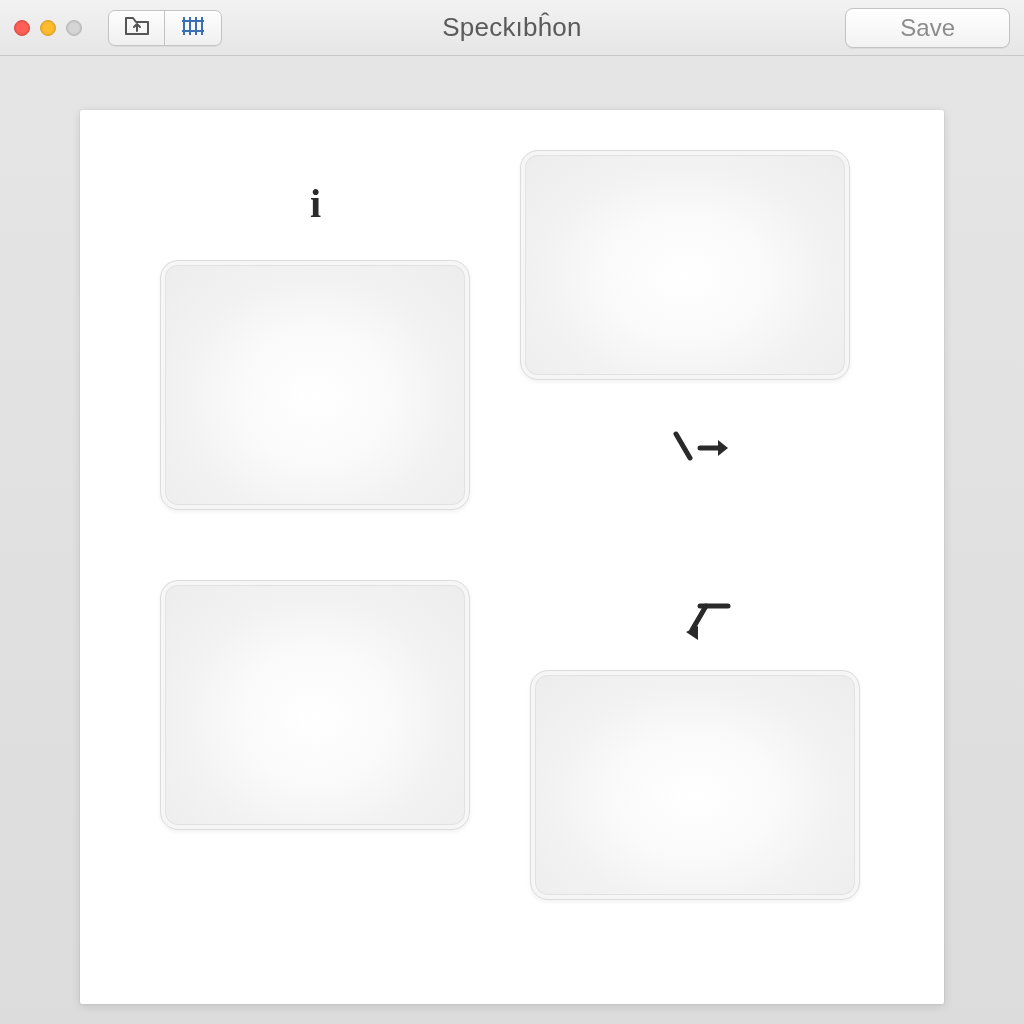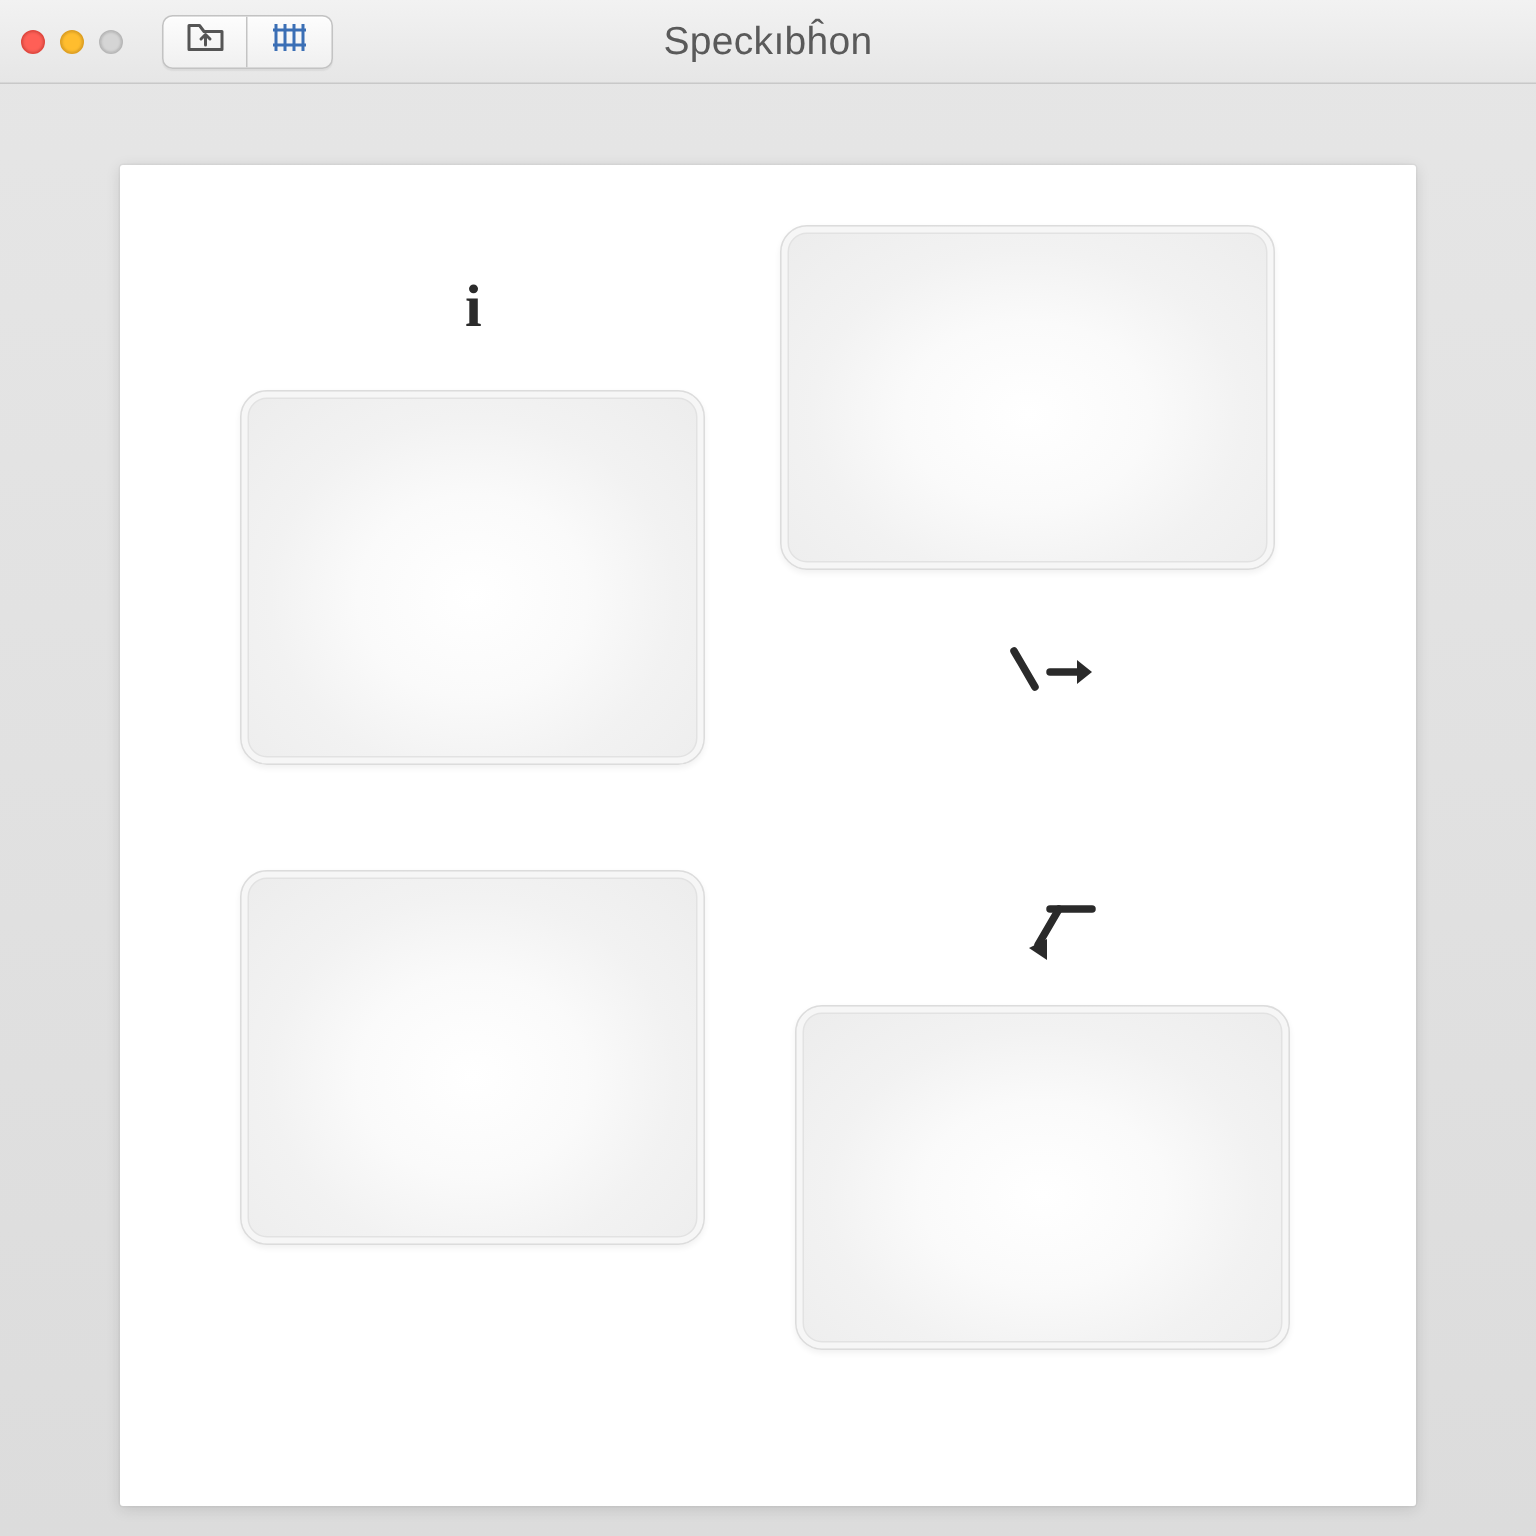--- a/index.html
+++ b/index.html
@@ -139,20 +139,23 @@
             <line x1="1" y1="6" x2="23" y2="6"></line>
             <line x1="1" y1="16" x2="23" y2="16"></line>
           </g>
         </svg>
       </span>
     </div>
   </div>
 
   <div class="window-title">Speckıbĥon</div>
 
+  <div class="save-btn">
+    <span>Save</span>
+  </div>
 </div>
 
 <div class="workspace">
 
   <span class="glyph glyph-i" style="left:230px; top:70px;">i</span>
 
   <div class="panel" style="left:80px;  top:150px; width:310px; height:250px;"></div>
 
   <div class="panel" style="left:440px; top:40px;  width:330px; height:230px;"></div>
 

